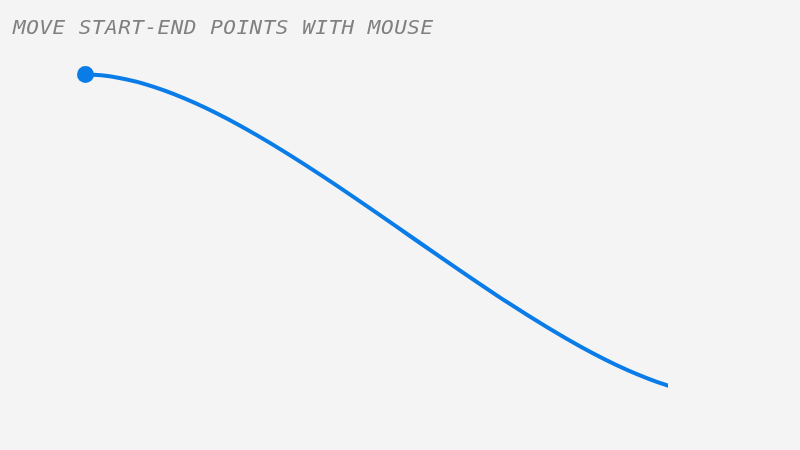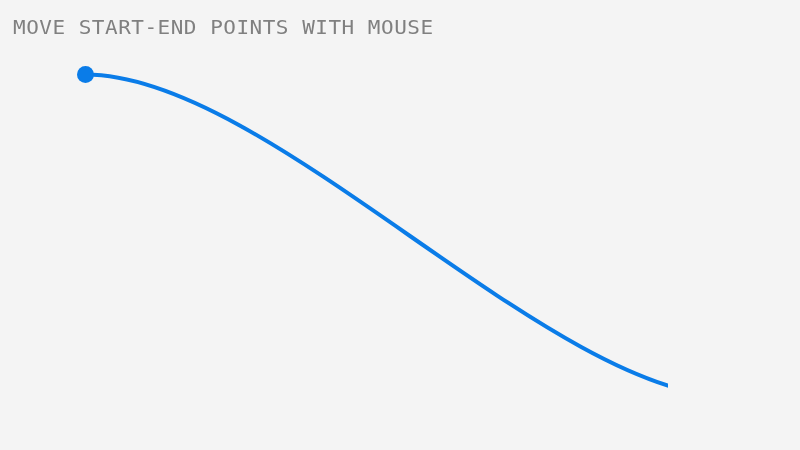--- a/index.html
+++ b/index.html
@@ -45,21 +45,21 @@
     fill: none;
     stroke-linecap: round;
   }
   .handle-dot {
     cursor: pointer;
   }
 </style>
 </head>
 <body style="background: rgb(244, 244, 244);">
 
-<div id="app" style="width: 668px; height: 450px; background: rgb(244, 244, 244);">
+<div id="app" style="width: 668px; height: 450px; background: rgb(244, 244, 244); font-style: italic;">
 
   <h1 id="title" style="color: rgb(128, 128, 128);">MOVE START-END POINTS WITH MOUSE</h1>
 
   <svg id="canvas-stage" viewBox="0 0 800 450" width="800" height="450" xmlns="http://www.w3.org/2000/svg">
 
     <path class="curve-path" d="M 85.5 74.5 C 270 74.5 550 397.5 734.5 397.5" stroke="#0a7ce8" stroke-width="4"></path>
 
     <circle class="handle-dot" cx="85.5" cy="74.5" r="8.5" fill="#0a7ce8"></circle>
 
     <circle class="handle-dot" cx="734.5" cy="397.5" r="13.5" fill="#e22b38"></circle>

